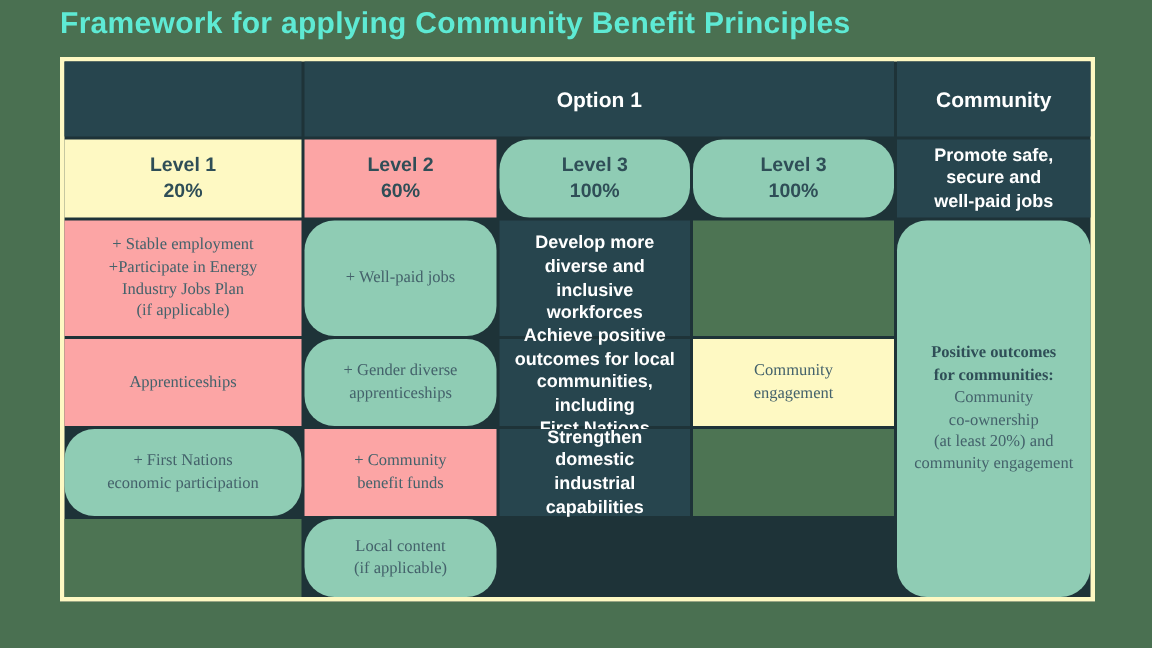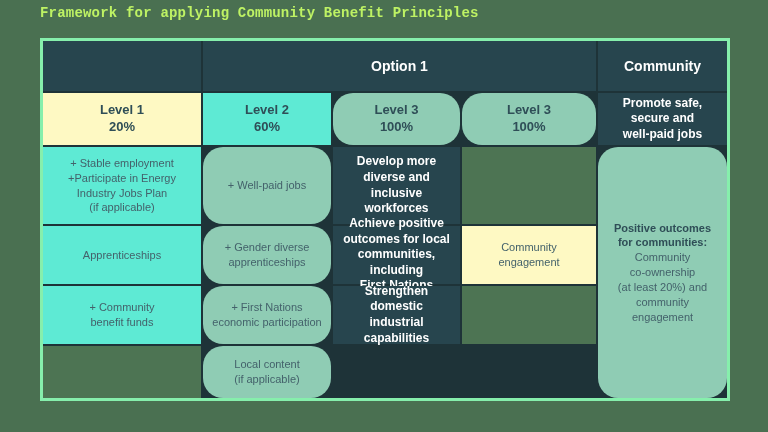--- a/index.html
+++ b/index.html
@@ -5,52 +5,52 @@
   html,body{margin:0;padding:0;}
   body{
     width:768px;height:432px;
     background:#4a7051;
     font-family:"Liberation Sans", sans-serif;
     position:relative;
     overflow:hidden;
   }
   .title{
     position:absolute;left:40px;top:5px;
-    font-size:14px;font-weight:bold;
-    color:#bef264;letter-spacing:0.2px;font-family:Liberation Mono, monospace;
+    font-size:20px;font-weight:bold;
+    color:#5eead4;letter-spacing:0.2px;
   }
   .tbl{
     position:absolute;left:40px;top:38px;
     display:grid;
     grid-template-columns:158px 128px 127px 134px 129px;
     grid-template-rows:50px 52px 77px 58px 58px 52px;
     gap:2px;
     background:#1e3338;
-    border:3px solid #86efac;
+    border:3px solid #fef9c3;
   }
   .cell{
     display:flex;flex-direction:column;
     align-items:center;justify-content:center;
     text-align:center;
     white-space:pre-line;
     padding:2px 6px;
     box-sizing:border-box;
   }
   .dark{background:#27454e;color:#ffffff;}
   .lightest{background:#fef9c3;}
-  .light{background:#5eead4;}
+  .light{background:#fca5a5;}
   .medium{background:#8fccb4;border-radius:20px;}
   .sage{background:#4d7453;}
   .opt-head{font-size:14px;font-weight:bold;}
   .level-head{font-size:13px;font-weight:bold;color:#2f4e57;line-height:1.3;}
   .principle{font-size:12px;font-weight:bold;line-height:1.3;}
-  .body-text{font-size:11px;color:#44626b;line-height:1.35;}
+  .body-text{font-size:11px;color:#44626b;line-height:1.35;font-family:Liberation Serif, serif;}
   .span-opt1{grid-column:2 / 5;grid-row:1;}
   .c5r1{grid-column:5;grid-row:1;}
-  .opt2-merged{grid-column:5;grid-row:3 / 7;}
+  .opt2-merged{grid-column:5;grid-row:3 / 7;font-family:Liberation Serif, serif;}
   .o2-heading{font-size:11px;font-weight:bold;color:#2f4e57;line-height:1.35;white-space:pre-line;}
   .o2-body{font-size:11px;color:#44626b;line-height:1.35;white-space:pre-line;}
 </style>
 </head>
 <body>
 
 <div class="title">Framework for applying Community Benefit Principles</div>
 
 <div class="tbl">
 
@@ -90,24 +90,24 @@
   <div class="cell light body-text">Apprenticeships</div>
   <div class="cell medium body-text">+ Gender diverse
 apprenticeships</div>
 
   <div class="cell dark principle">Achieve positive
 outcomes for local
 communities, including
 First Nations</div>
   <div class="cell lightest body-text">Community
 engagement</div>
+  <div class="cell medium body-text">+ First Nations
+economic participation</div>
   <div class="cell light body-text">+ Community
 benefit funds</div>
-  <div class="cell medium body-text">+ First Nations
-economic participation</div>
 
   <div class="cell dark principle">Strengthen domestic
 industrial capabilities</div>
   <div class="cell sage"></div>
   <div class="cell sage"></div>
   <div class="cell medium body-text">Local content
 (if applicable)</div>
 
 </div>
 

